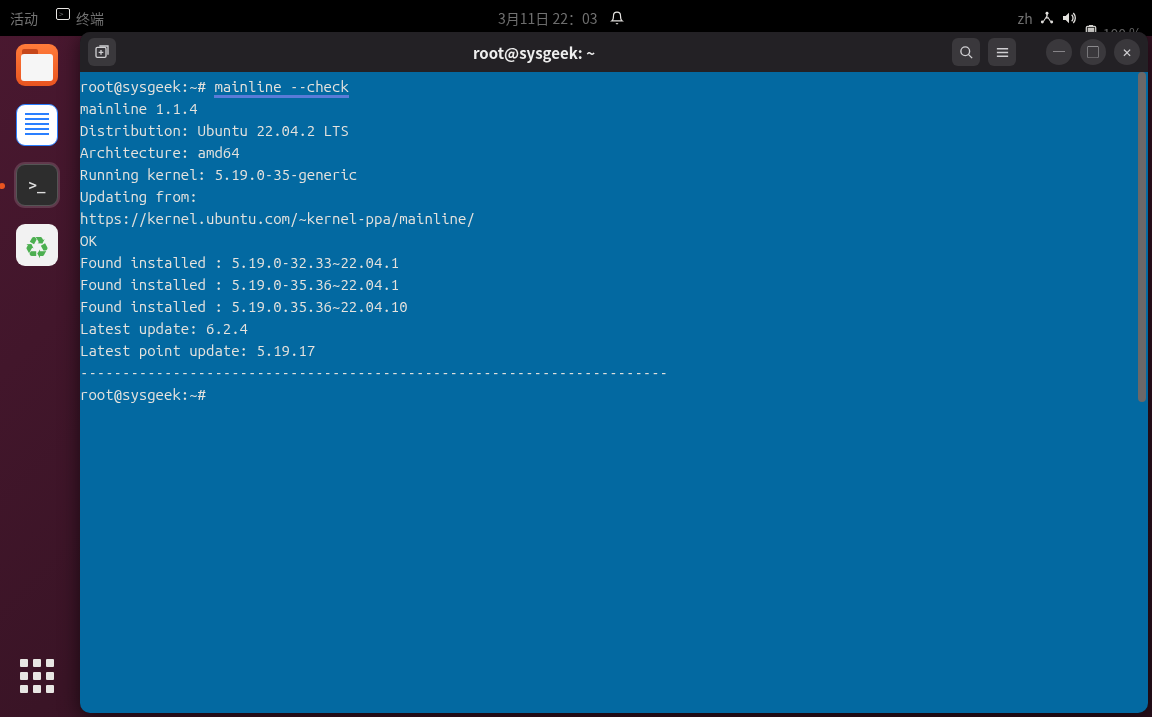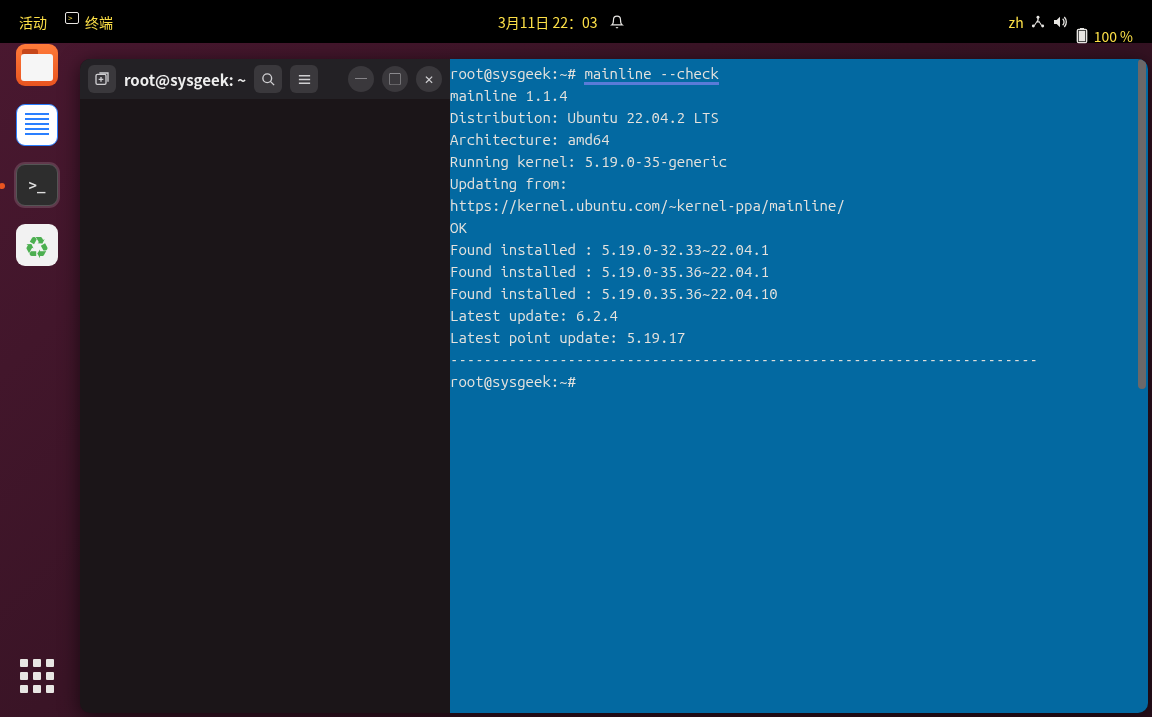--- a/index.html
+++ b/index.html
@@ -1,19 +1,19 @@
 <!DOCTYPE html>
 <html><head>
   <meta charset="utf-8">
   <style>
     * { margin:0; padding:0; box-sizing:border-box; }
     html,body{ width:1152px; height:717px; overflow:hidden; font-family:"Noto Sans CJK SC","Ubuntu",sans-serif; background:linear-gradient(135deg,#4a1830 0%,#3a1426 40%,#2a0f1c 100%); }
 
     
-    .topbar{ height:43px; background:#000; color:#fde047; display:flex; align-items:center; font-size:14px; padding:0 19px; }
+    .topbar{ height:36px; background:#000; color:#737373; display:flex; align-items:center; font-size:14px; padding:0 10px; }
     .tb-left{ display:flex; align-items:center; gap:18px; }
     .tb-center{ flex:1; display:flex; justify-content:center; align-items:center; gap:12px; }
     .tb-right{ display:flex; align-items:center; gap:6px; }
     .tb-item{ cursor:pointer; }
     .term-icon-box{ display:flex; align-items:flex-start; gap:6px; }
     .tiny-term{ width:14px; height:12px; border:1px solid #e8e6e3; border-radius:2px; position:relative; }
     .tiny-term::before{ content:">"; position:absolute; font-size:8px; top:-1px; left:2px; }
     .bell{ width:14px; height:14px; }
     .tray-ico{ width:16px; height:16px; display:inline-block; }
 
@@ -28,21 +28,21 @@
     .dock-icon.term{ background:#2d2d2d; border:1px solid #555; box-shadow:0 0 0 2px rgba(255,255,255,.15); }
     .dock-icon.term::before{ content:">_"; color:#ddd; font:bold 14px monospace; }
     .dock-icon.term .dot{ position:absolute; left:-18px; top:18px; width:6px; height:6px; border-radius:50%; background:#e95420; }
     .dock-icon.trash{ background:#f2f2f2; }
     .dock-icon.trash .recyc{ color:#4caf50; font-size:22px; }
     .dock-spacer{ flex:1; }
     .dock-apps{ width:34px; height:34px; display:grid; grid-template:repeat(3,8px)/repeat(3,8px); gap:5px; margin-bottom:24px; cursor:pointer; }
     .dock-apps span{ background:#e8e6e3; border-radius:1px; }
 
     
-    .window{ position:absolute; left:80px; top:32px; right:4px; bottom:4px; background:#1b1518; border-radius:10px; overflow:hidden; display:flex; flex-direction:row; box-shadow:0 4px 20px rgba(0,0,0,.6);margin-top:27px; }
+    .window{ position:absolute; left:80px; top:32px; right:4px; bottom:4px; background:#1b1518; border-radius:10px; overflow:hidden; display:flex; flex-direction:column; box-shadow:0 4px 20px rgba(0,0,0,.6); }
     .titlebar{ height:40px; background:#232125; display:flex; align-items:center; padding:0 8px; gap:8px; }
     .tb-btn{ width:28px; height:28px; border-radius:6px; background:#3a383c; display:flex; align-items:center; justify-content:center; cursor:pointer; }
     .tb-btn svg,.tb-btn span{ color:#d0cfd2; }
     .title-text{ flex:1; text-align:center; color:#eee; font-weight:600; font-size:15px; }
     .win-ctrls{ display:flex; gap:8px; }
     .win-ctrl{ width:26px; height:26px; border-radius:50%; background:#3a383c; display:flex; align-items:center; justify-content:center; cursor:pointer; }
     .win-ctrl span{ color:#d0cfd2; font-size:12px; line-height:1; }
 
     .term-body{ flex:1; background:#0369a1; color:#e6e3de; font:15px/22px "Ubuntu Mono","DejaVu Sans Mono",monospace; padding:4px 0 0 0; position:relative; white-space:pre; overflow:hidden; }
     .scrollbar{ position:absolute; right:2px; top:0; width:8px; height:100%; }

